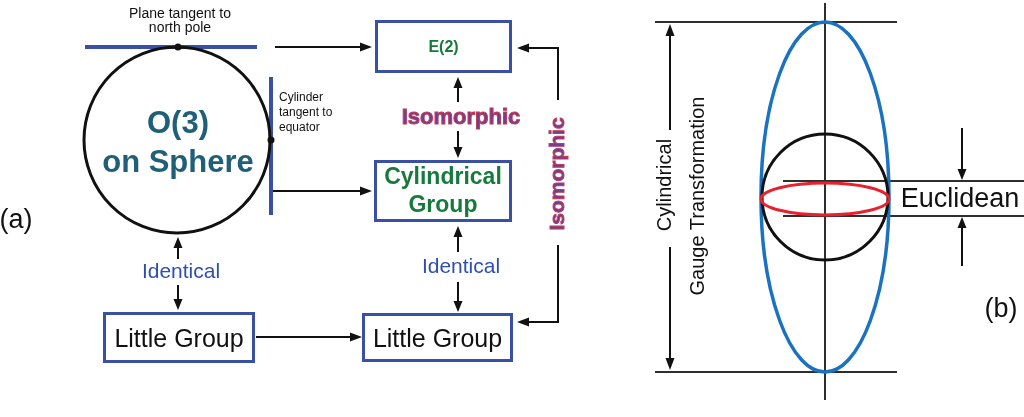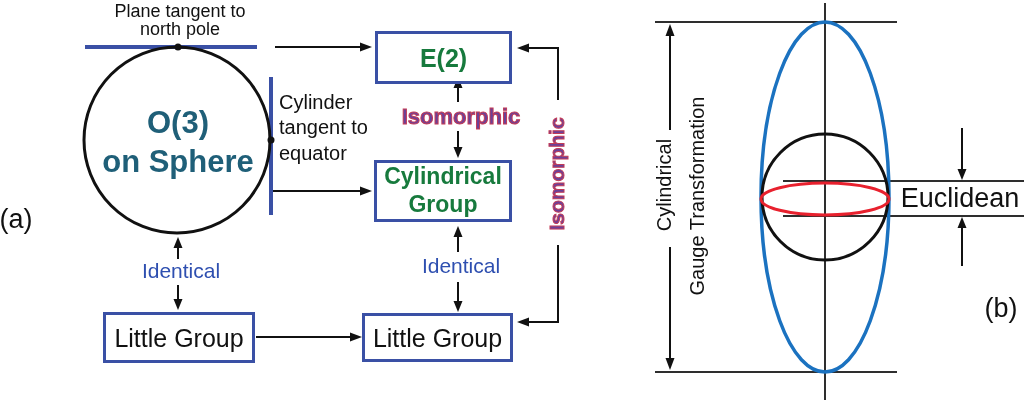--- a/index.html
+++ b/index.html
@@ -89,37 +89,37 @@
     <line x1="962" y1="128" x2="962" y2="169" class="arrow"></line>
     <polygon points="962,180 957.5,169 966.5,169" class="head"></polygon>
     <line x1="962" y1="266" x2="962" y2="228" class="arrow"></line>
     <polygon points="962,217 957.5,228 966.5,228" class="head"></polygon>
 
     <ellipse cx="825" cy="197" rx="64" ry="175" class="ell-blue"></ellipse>
     <circle cx="825" cy="197" r="63" class="sphere-stroke"></circle>
     <ellipse cx="825" cy="199" rx="64" ry="16" class="ell-red"></ellipse>
   </svg>
 
-  <div class="box" style="left:375px;top:20px;width:137px;height:53px;font-size:25px;margin-top:11px;">
+  <div class="box" style="left:375px;top:20px;width:137px;height:53px;font-size:16px;">
     <span class="green">E(2)</span>
   </div>
   <div class="box" style="left:374px;top:160px;width:138px;height:62px;font-size:23px;">
     <span class="green">Cylindrical
 Group</span>
   </div>
   <div class="box" style="left:103px;top:312px;width:152px;height:51px;font-size:25px;">
     <span>Little Group</span>
   </div>
   <div class="box" style="left:362px;top:313px;width:151px;height:49px;font-size:25px;">
     <span>Little Group</span>
   </div>
 
-  <div class="txt" style="left:180px;top:20px;font-size:18px;line-height:1.0;">Plane tangent to
+  <div class="txt" style="left:180px;top:20px;font-size:14px;line-height:1.0;">Plane tangent to
 north pole</div>
-  <div class="txt left-align" style="left:279px;top:90px;font-size:20px;line-height:1.27;">Cylinder
+  <div class="txt left-align" style="left:279px;top:90px;font-size:12px;line-height:1.27;">Cylinder
 tangent to
 equator</div>
   <div class="txt teal" style="left:178px;top:143px;font-size:31px;line-height:1.25;">O(3)
 on Sphere</div>
   <div class="txt purple-label" style="left:461px;top:117px;font-size:22px;">Isomorphic</div>
   <div class="txt rot purple-label" style="left:557px;top:174px;font-size:21px;">Isomorphic</div>
   <div class="txt blue-label" style="left:181px;top:271px;font-size:21px;">Identical</div>
   <div class="txt blue-label" style="left:461px;top:266px;font-size:21px;">Identical</div>
   <div class="txt" style="left:16px;top:220px;font-size:27px;">(a)</div>
 

